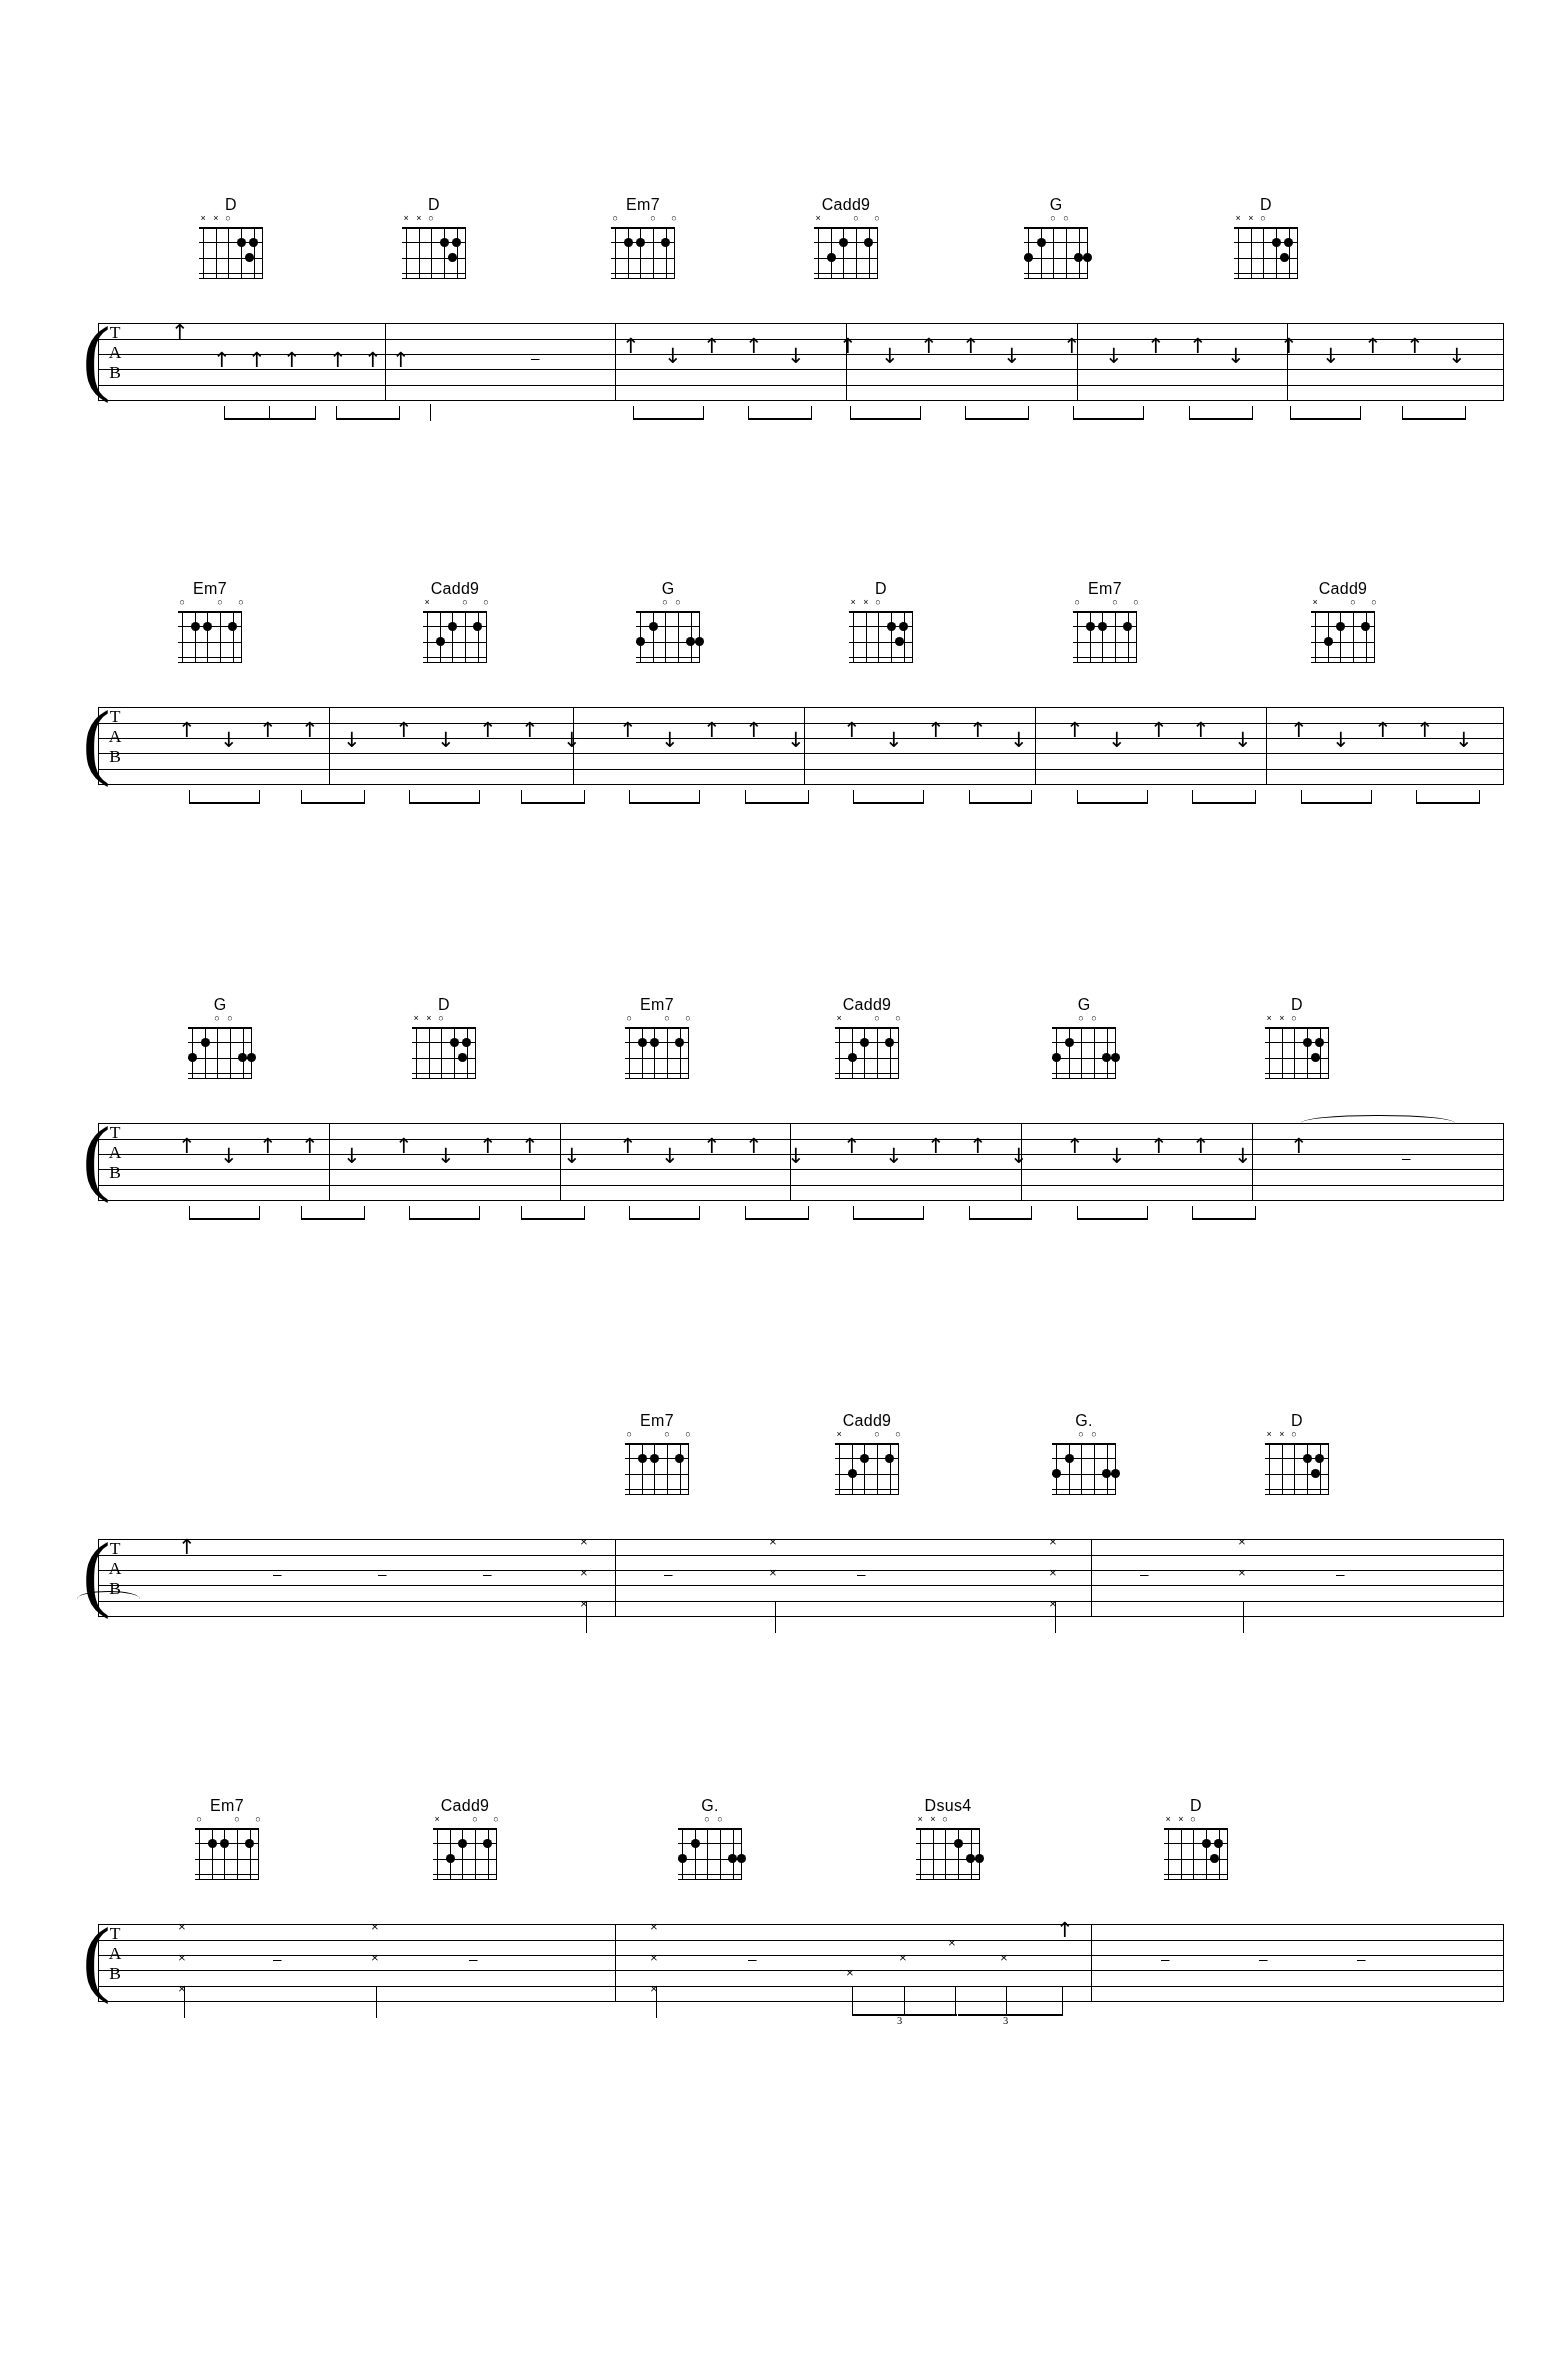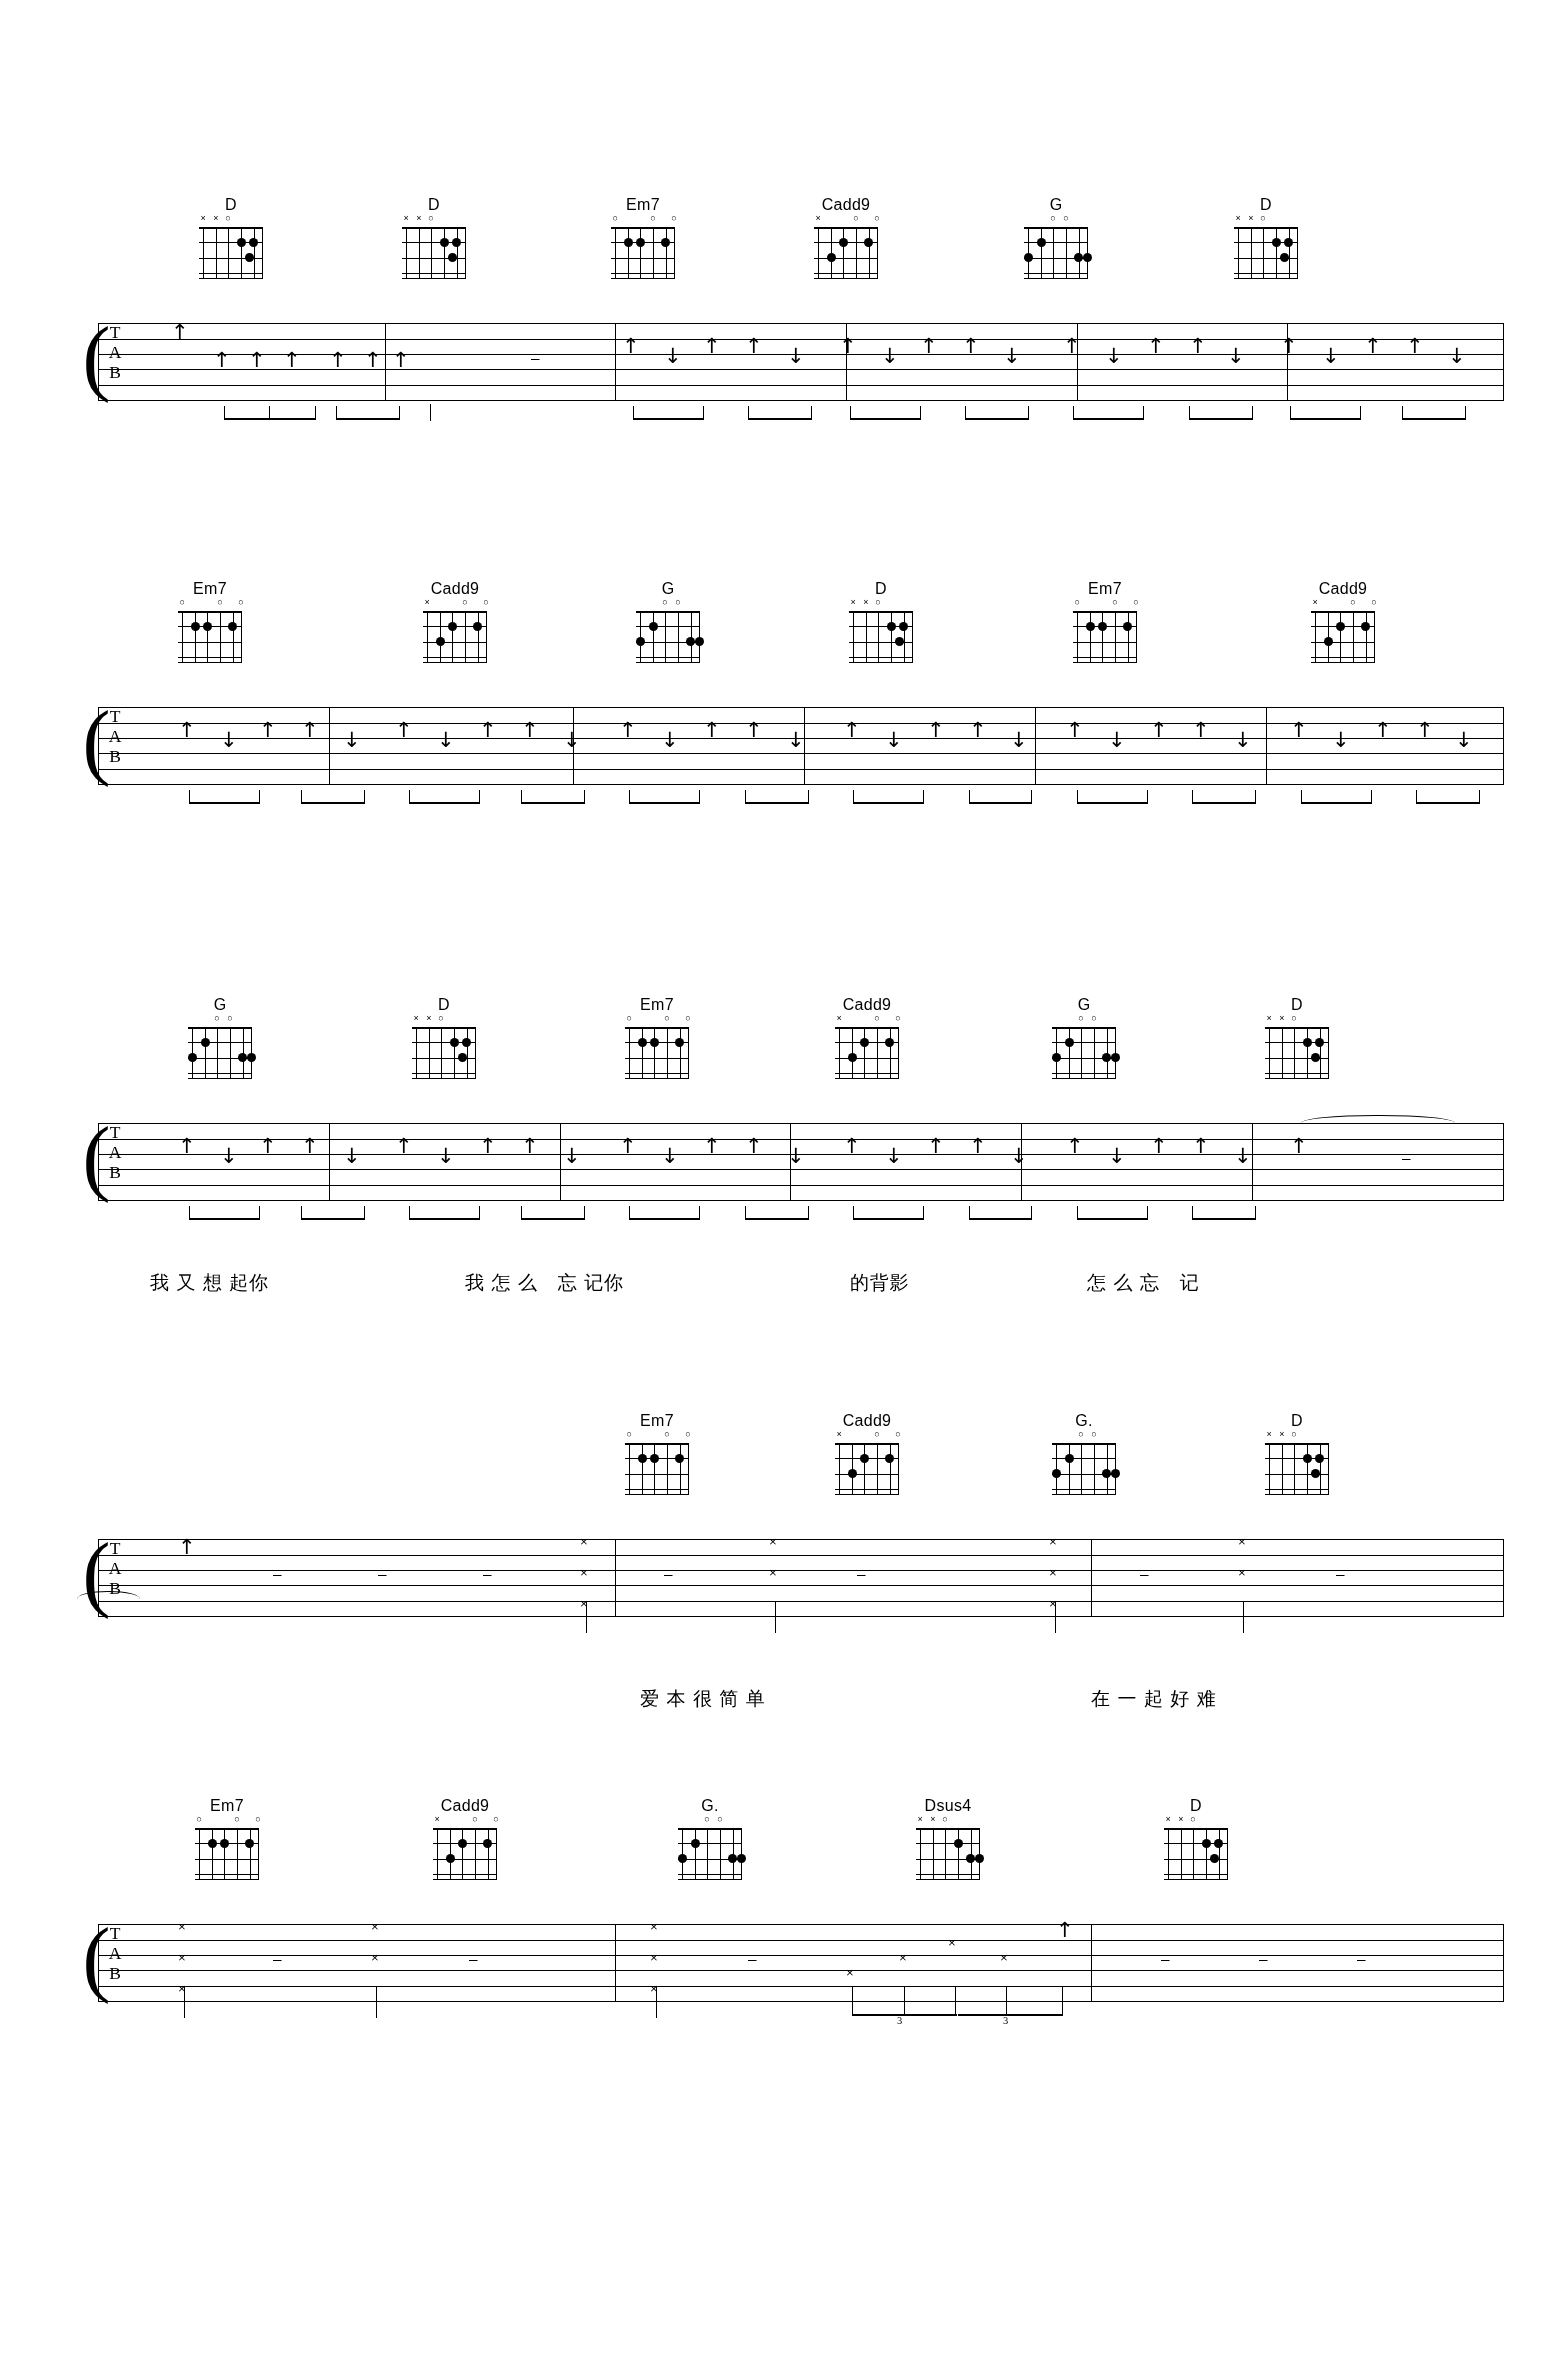--- a/index.html
+++ b/index.html
@@ -926,26 +926,20 @@
       <div class="stem" style="left:920px; top:98px; height:14px;"></div>
         <div class="stem" style="left:982px; top:98px; height:14px;"></div>
       <div class="beam" style="left:1028px; top:110px; width:70px;"></div>
       <div class="stem" style="left:1028px; top:98px; height:14px;"></div>
         <div class="stem" style="left:1098px; top:98px; height:14px;"></div>
       <div class="beam" style="left:1143px; top:110px; width:63px;"></div>
       <div class="stem" style="left:1143px; top:98px; height:14px;"></div>
         <div class="stem" style="left:1206px; top:98px; height:14px;"></div>
     </div>
 
-    <div class="lyrics" style="margin-top:29px;">
-      <span style="left:101px;">我 又 想 起你</span>
-      <span style="left:416px;">我 怎 么   忘 记你</span>
-      <span style="left:801px;">的背影</span>
-      <span style="left:1038px;">怎 么 忘   记</span>
-    </div>
   </div>
 
   <div class="system" style="position:absolute; left:49px; top:1412px;">
     <div class="chords">
 
       <div class="chord" style="left:566px;">
         <div class="cname">Em7</div>
         <div class="marks">
             <span style="left:4.2px">○</span>
             <span style="left:42px">○</span>
@@ -1084,24 +1078,20 @@
       <div class="xmark" style="left:1189px; top:42px;">×</div>
       <div class="dash" style="left:1287px; top:42px;">–</div>
 
       <div class="stem" style="left:537px; top:78px; height:31px;"></div>
       <div class="stem" style="left:726px; top:78px; height:31px;"></div>
       <div class="stem" style="left:1006px; top:78px; height:31px;"></div>
       <div class="stem" style="left:1194px; top:78px; height:31px;"></div>
       <div class="tie" style="left:28px; top:67px; width:63px;"></div>
     </div>
 
-    <div class="lyrics" style="margin-top:29px;">
-      <span style="left:591px;">爱 本 很 简 单</span>
-      <span style="left:1042px;">在 一 起 好 难</span>
-    </div>
   </div>
 
   <div class="system" style="position:absolute; left:49px; top:1797px;">
     <div class="chords">
 
       <div class="chord" style="left:136px;">
         <div class="cname">Em7</div>
         <div class="marks">
             <span style="left:4.2px">○</span>
             <span style="left:42px">○</span>

